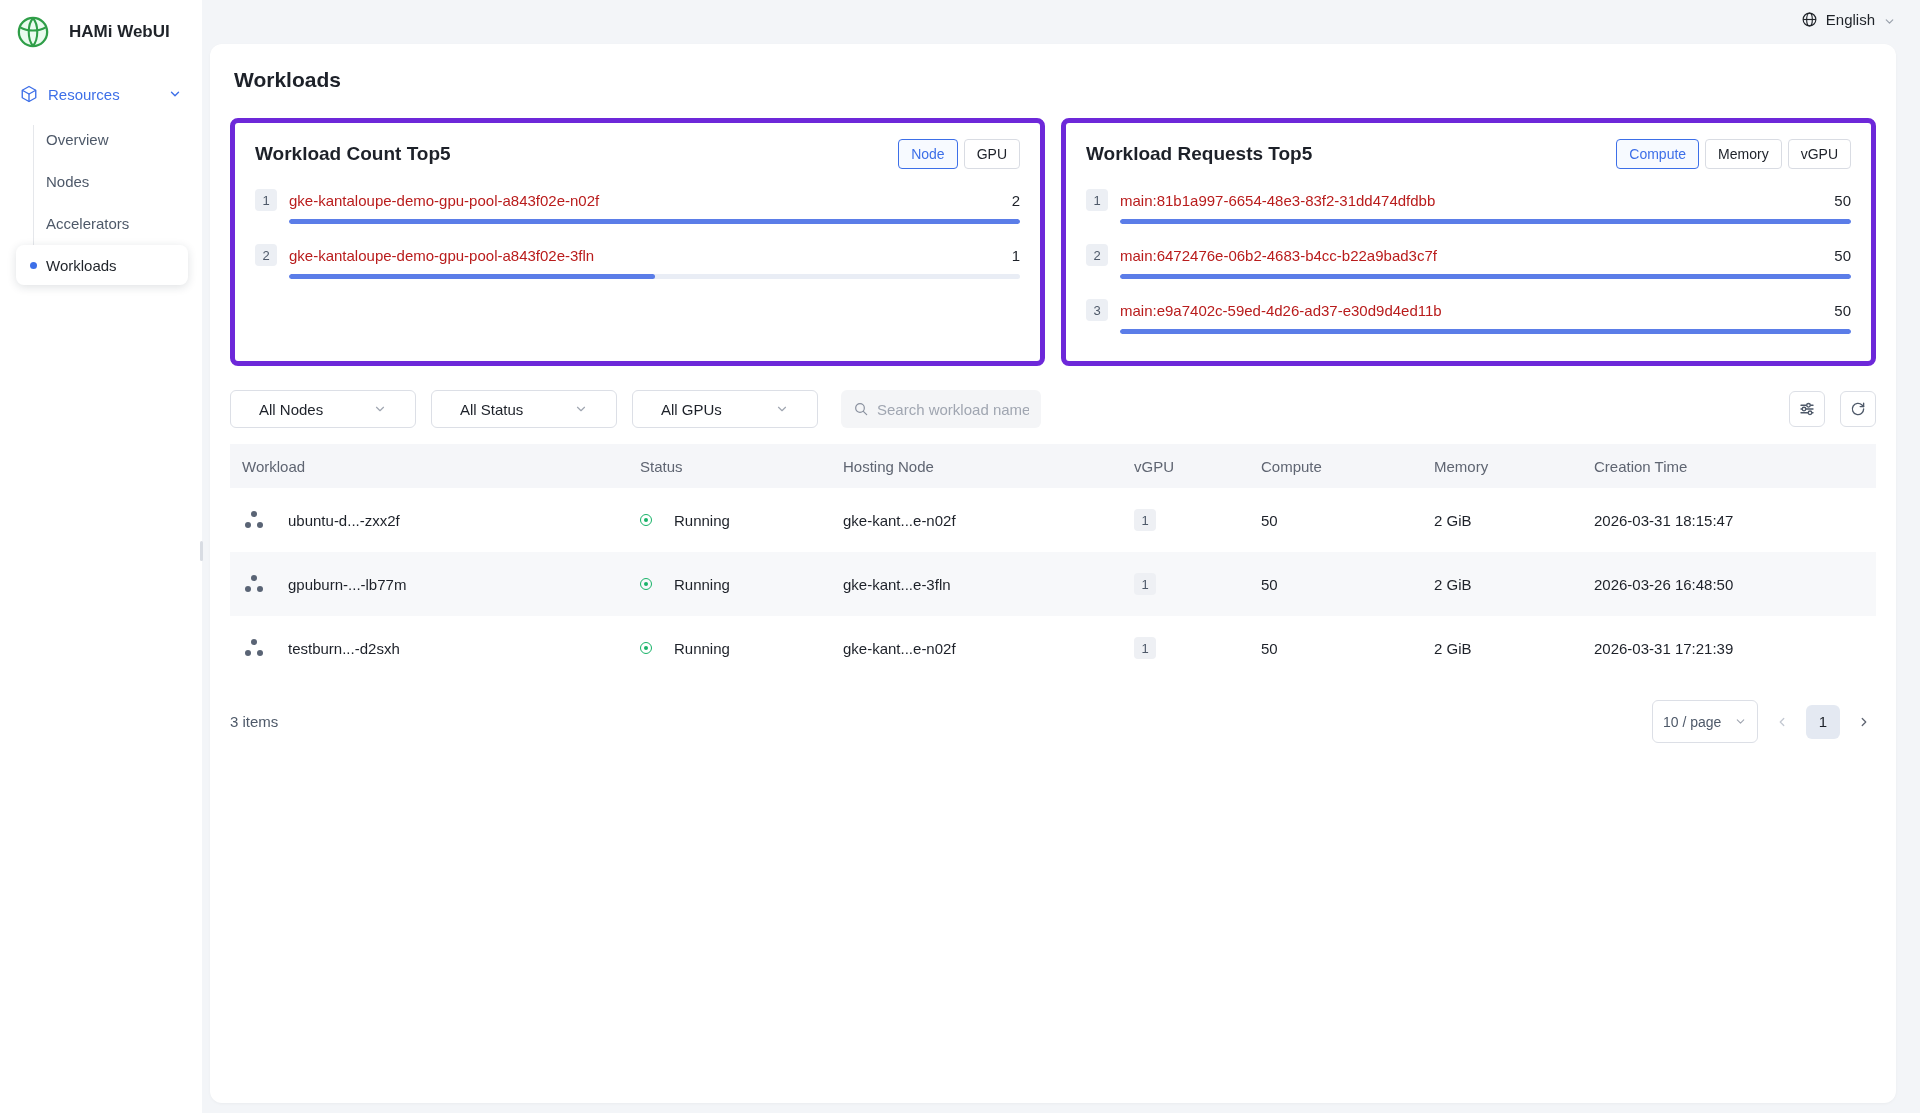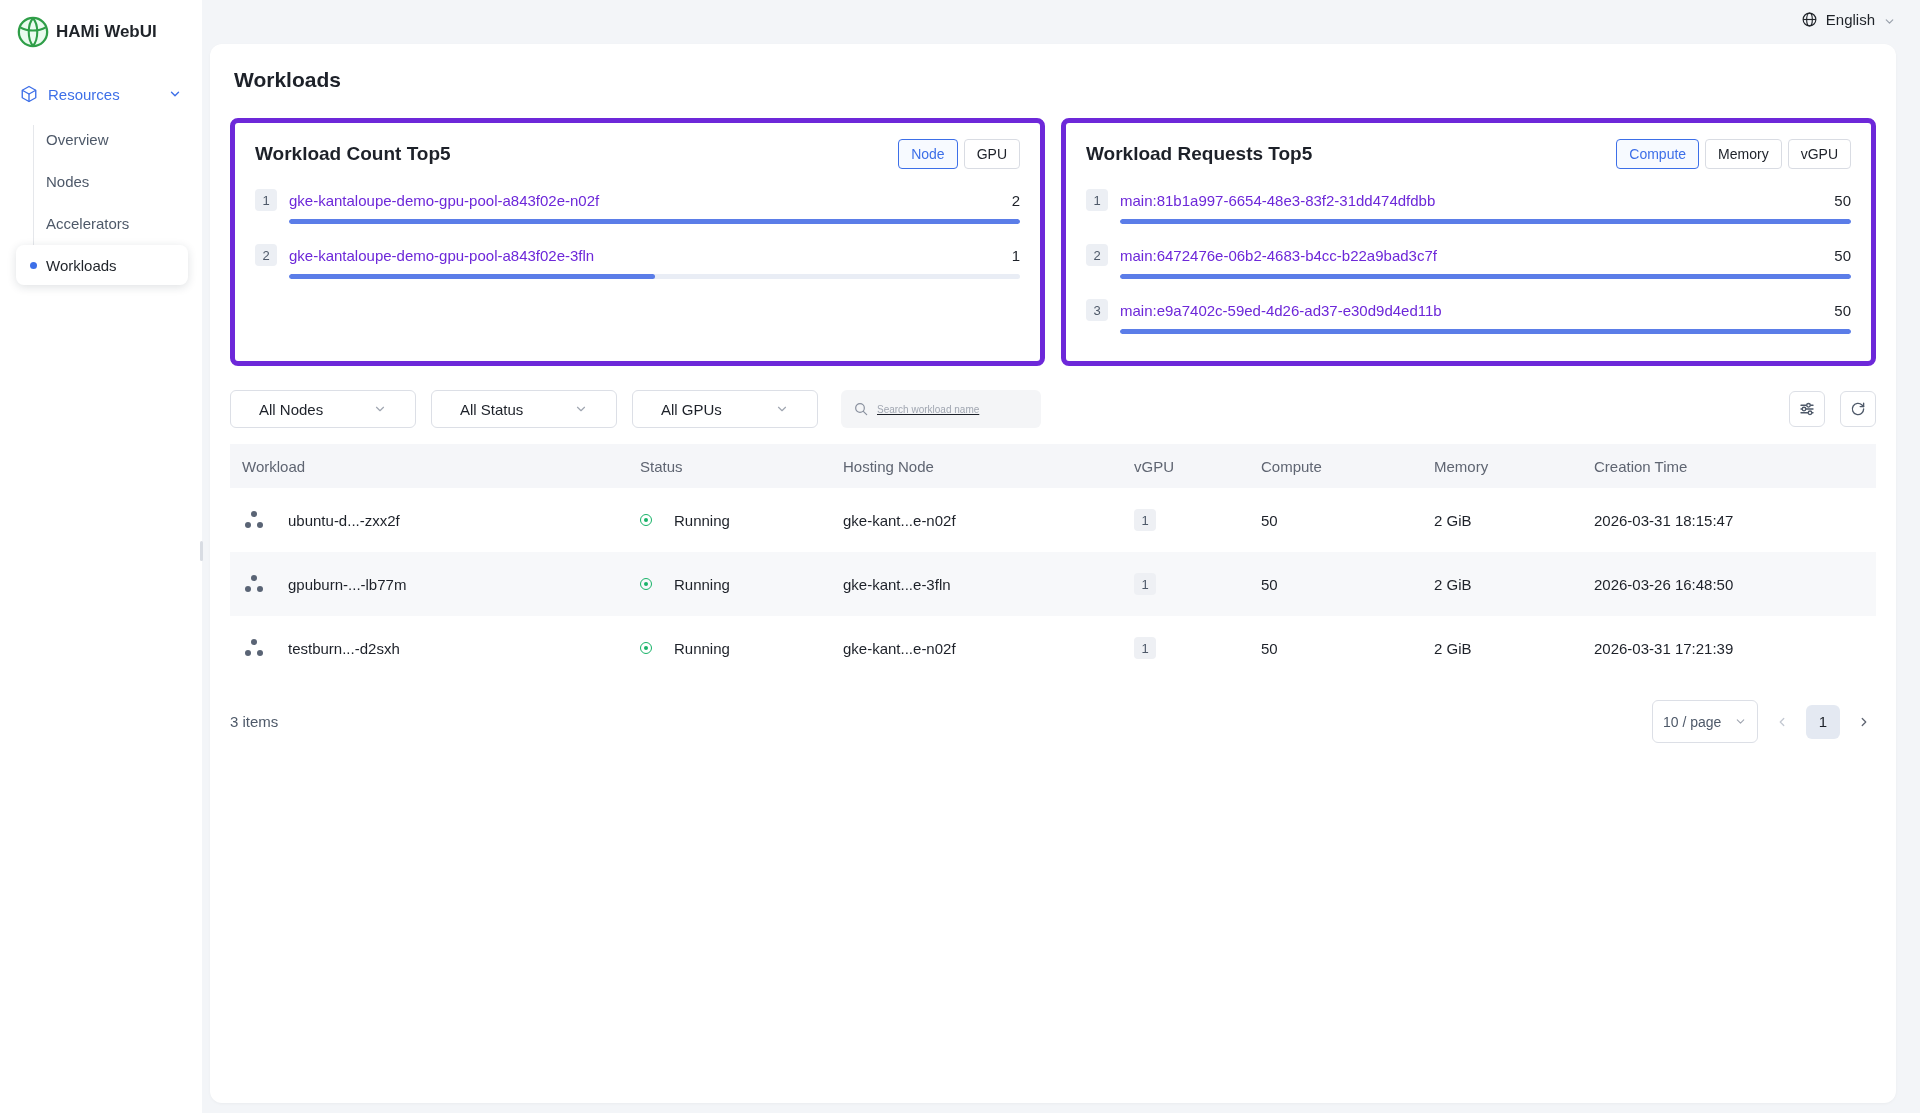--- a/index.html
+++ b/index.html
@@ -4,21 +4,21 @@
 <style>
   * { box-sizing: border-box; margin: 0; padding: 0; }
   html,body { width:1920px; height:1113px; }
   body {
     background:#f3f5f8;
     font-family:"Liberation Sans","DejaVu Sans",sans-serif;
     color:#1d2129; position:relative; overflow:hidden;
   }
   
   .sidebar { position:absolute; left:0; top:0; bottom:0; width:202px; background:#ffffff; z-index:2; }
-  .brand { display:flex; align-items:center; gap:6px; padding:15px 14px 10px 16px; }
+  .brand { display:flex; align-items:center; gap:19px; padding:15px 14px 10px 16px; }
   .brand-title { font-size:17px; font-weight:700; color:#1f2329; }
   .menu-group { margin:14px 10px 0 10px; padding:0 10px; height:42px; display:flex; align-items:center; gap:10px;
     color:#3d6fe8; font-size:15px; font-weight:500; border-radius:8px; cursor:pointer; }
   .mg-caret { margin-left:auto; display:flex; color:#3d6fe8; }
   .submenu { list-style:none; margin-top:4px; position:relative; }
   .submenu::before { content:""; position:absolute; left:33px; top:6px; bottom:10px; width:1px; background:#e5e7eb; }
   .submenu li { position:relative; height:40px; margin:2px 14px 2px 16px; padding-left:30px;
     display:flex; align-items:center; font-size:15px; color:#4e5969; border-radius:8px; cursor:pointer; }
   .submenu li.active { background:#fff; box-shadow:0 2px 10px rgba(30,41,59,.14); color:#1f2329; font-weight:500; }
   .submenu li.active .dot { position:absolute; left:14px; width:7px; height:7px; border-radius:50%; background:#3d6fe8; }
@@ -35,32 +35,32 @@
   .card-head { display:flex; justify-content:space-between; align-items:center; margin-bottom:6px; }
   .card-head h2 { font-size:19px; font-weight:600; color:#1d2129; }
   .toggle-group { display:flex; gap:6px; }
   .toggle { height:30px; padding:0 12px; font-size:14px; border:1px solid #d9dce3; background:#fff; border-radius:4px;
     color:#1d2129; cursor:pointer; font-family:inherit; }
   .toggle.active { color:#3d6fe8; border-color:#3d6fe8; background:#f7faff; }
   .rank-row { margin-top:20px; }
   .rank-line { display:flex; align-items:center; gap:12px; }
   .rank-badge { flex:0 0 22px; width:22px; height:22px; background:#eceff4; border-radius:4px; display:flex;
     align-items:center; justify-content:center; font-size:13px; color:#4e5969; }
-  .rank-label { flex:1; font-size:15px; color:#6d28d9; white-space:nowrap; overflow:hidden; text-overflow:ellipsis; }
+  .rank-label { flex:1; font-size:15px; color:#b91c1c; white-space:nowrap; overflow:hidden; text-overflow:ellipsis; }
   .rank-value { font-size:15px; color:#1d2129; }
   .bar-track { margin:8px 0 0 34px; height:5px; border-radius:3px; background:#e9edf5; overflow:hidden; }
   .bar-fill { height:100%; background:#5b7de8; border-radius:3px; }
   
   .filters { margin-top:24px; display:flex; align-items:center; gap:15px; }
   .select { width:186px; height:38px; border:1px solid #dcdfe6; border-radius:6px; background:#fff; display:flex;
     align-items:center; justify-content:space-between; padding:0 28px; font-size:15px; color:#1d2129; cursor:pointer; }
   .select .caret { color:#a0a6b1; display:flex; }
   .search { width:200px; height:38px; background:#f4f5f7; border-radius:6px; display:flex; align-items:center; gap:8px;
     padding:0 12px; margin-left:8px; }
-  .search input { border:none; background:transparent; outline:none; font-size:10px; color:#1d2129; width:100%; font-family:inherit;text-decoration:underline; }
+  .search input { border:none; background:transparent; outline:none; font-size:15px; color:#1d2129; width:100%; font-family:inherit; }
   .search input::placeholder { color:#a0a6b1; }
   .filters .spacer { flex:1; }
   .icon-btn { width:36px; height:36px; border:1px solid #dcdfe6; border-radius:6px; background:#fff; display:flex;
     align-items:center; justify-content:center; color:#4e5969; cursor:pointer; }
   
   .table { margin-top:16px; font-size:15px; }
   .t-head, .t-row { display:grid; grid-template-columns:398px 203px 291px 127px 173px 160px 1fr; align-items:center; }
   .t-head { background:#f5f6f9; height:44px; color:#5f6572; }
   .th { padding-left:12px; }
   .t-row { height:64px; color:#1d2129; }

